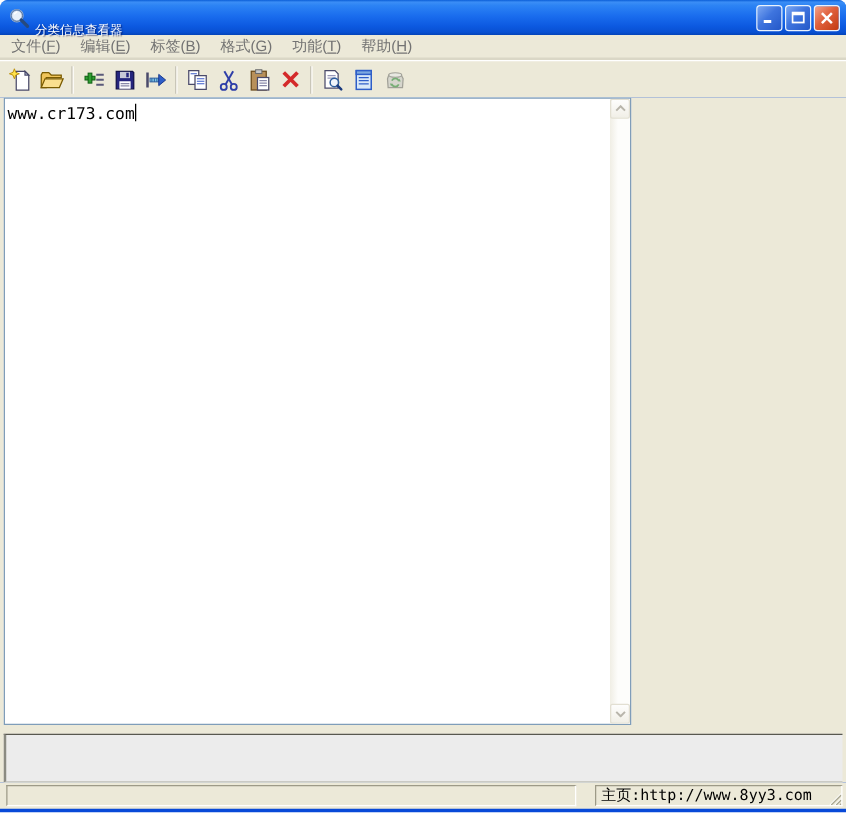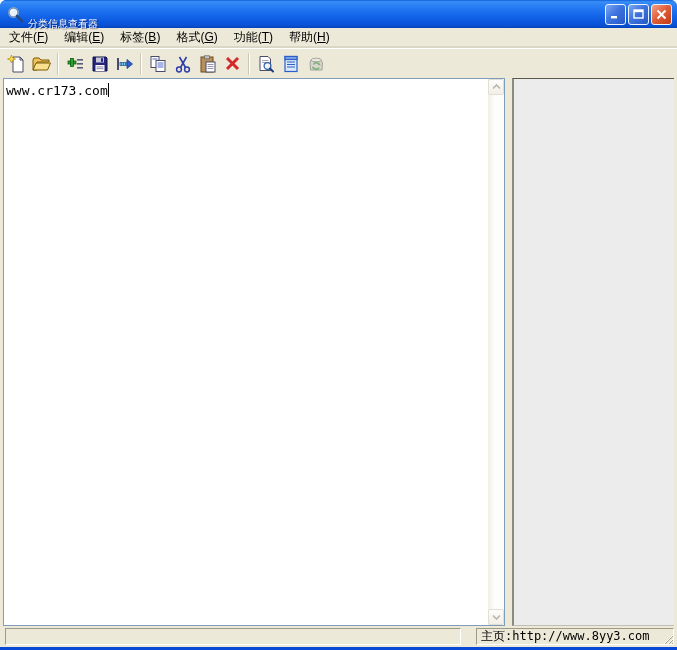--- a/index.html
+++ b/index.html
@@ -38,21 +38,21 @@
   }
   .win-btn.blue { background:linear-gradient(135deg,#7CA8F2 0%,#3E74DE 45%,#2458C8 100%); }
   .win-btn.red  { background:linear-gradient(135deg,#F3A38B 0%,#E0603C 45%,#C23A12 100%); }
 
   
   .menubar {
     height:20px; flex:0 0 20px;
     background:#ECE9D8;
     display:flex; align-items:center;
     padding-left:1px;
-    font-size:12px; color:#000000;
+    font-size:12px; color:#737373;
   }
   .menu-item { padding:2px 8px 3px 8px; cursor:default; white-space:nowrap; }
   .menu-key { text-decoration:underline; }
 
   
   .toolbar {
     height:30px; flex:0 0 30px;
     background:#ECE9D8;
     border-top:1px solid #FFFFFF;
     box-shadow:0 -2px 0 #DAD7C6;
@@ -67,21 +67,21 @@
   }
   .tb-btn.disabled { opacity:.9; cursor:default; }
   .tb-sep {
     width:2px; height:22px; margin:0 3px;
     border-left:1px solid #C9C6B8; border-right:1px solid #FFFFFF;
   }
 
   
   .content {
     flex:1 1 auto;
-    display:flex; flex-direction:row;
+    display:flex; flex-direction:column;
     padding:0 3px;
     background:#ECE9D8;
     min-height:0;
   }
   .editor-wrap {
     width:502px; flex:0 0 502px;
     background:#FFFFFF;
     border:1px solid #7F9DB9;
     position:relative;
     overflow:hidden;

